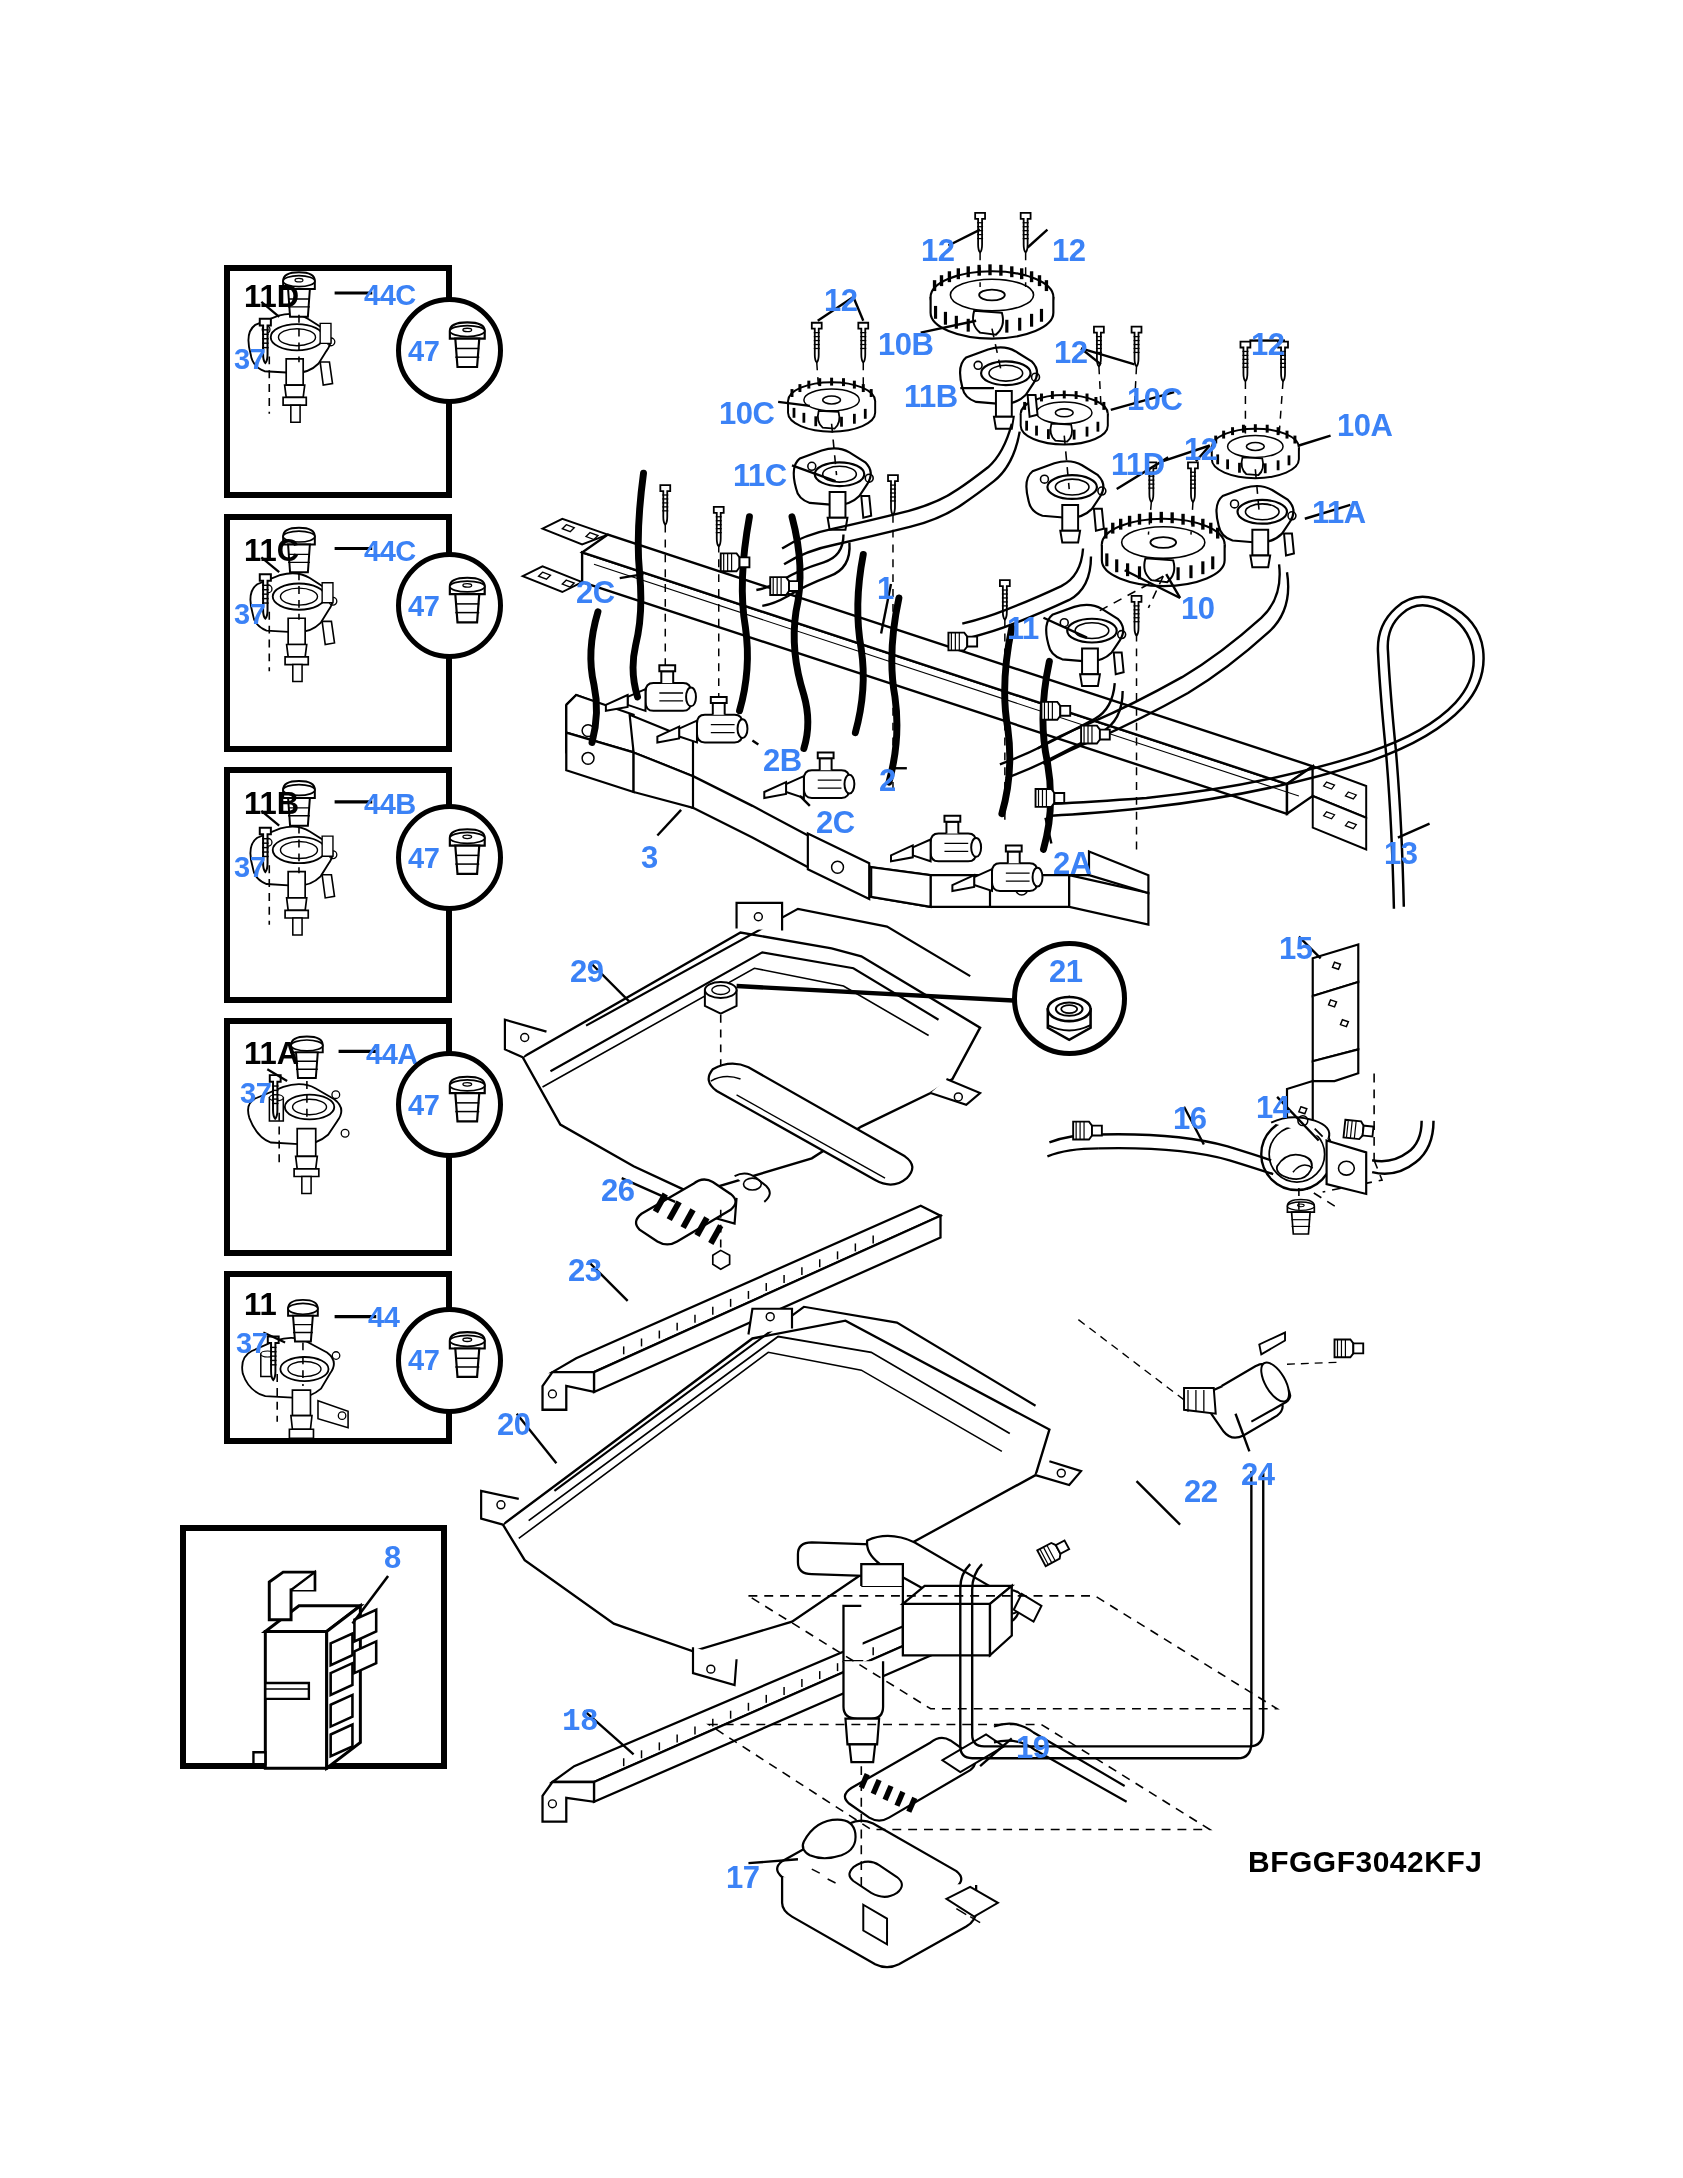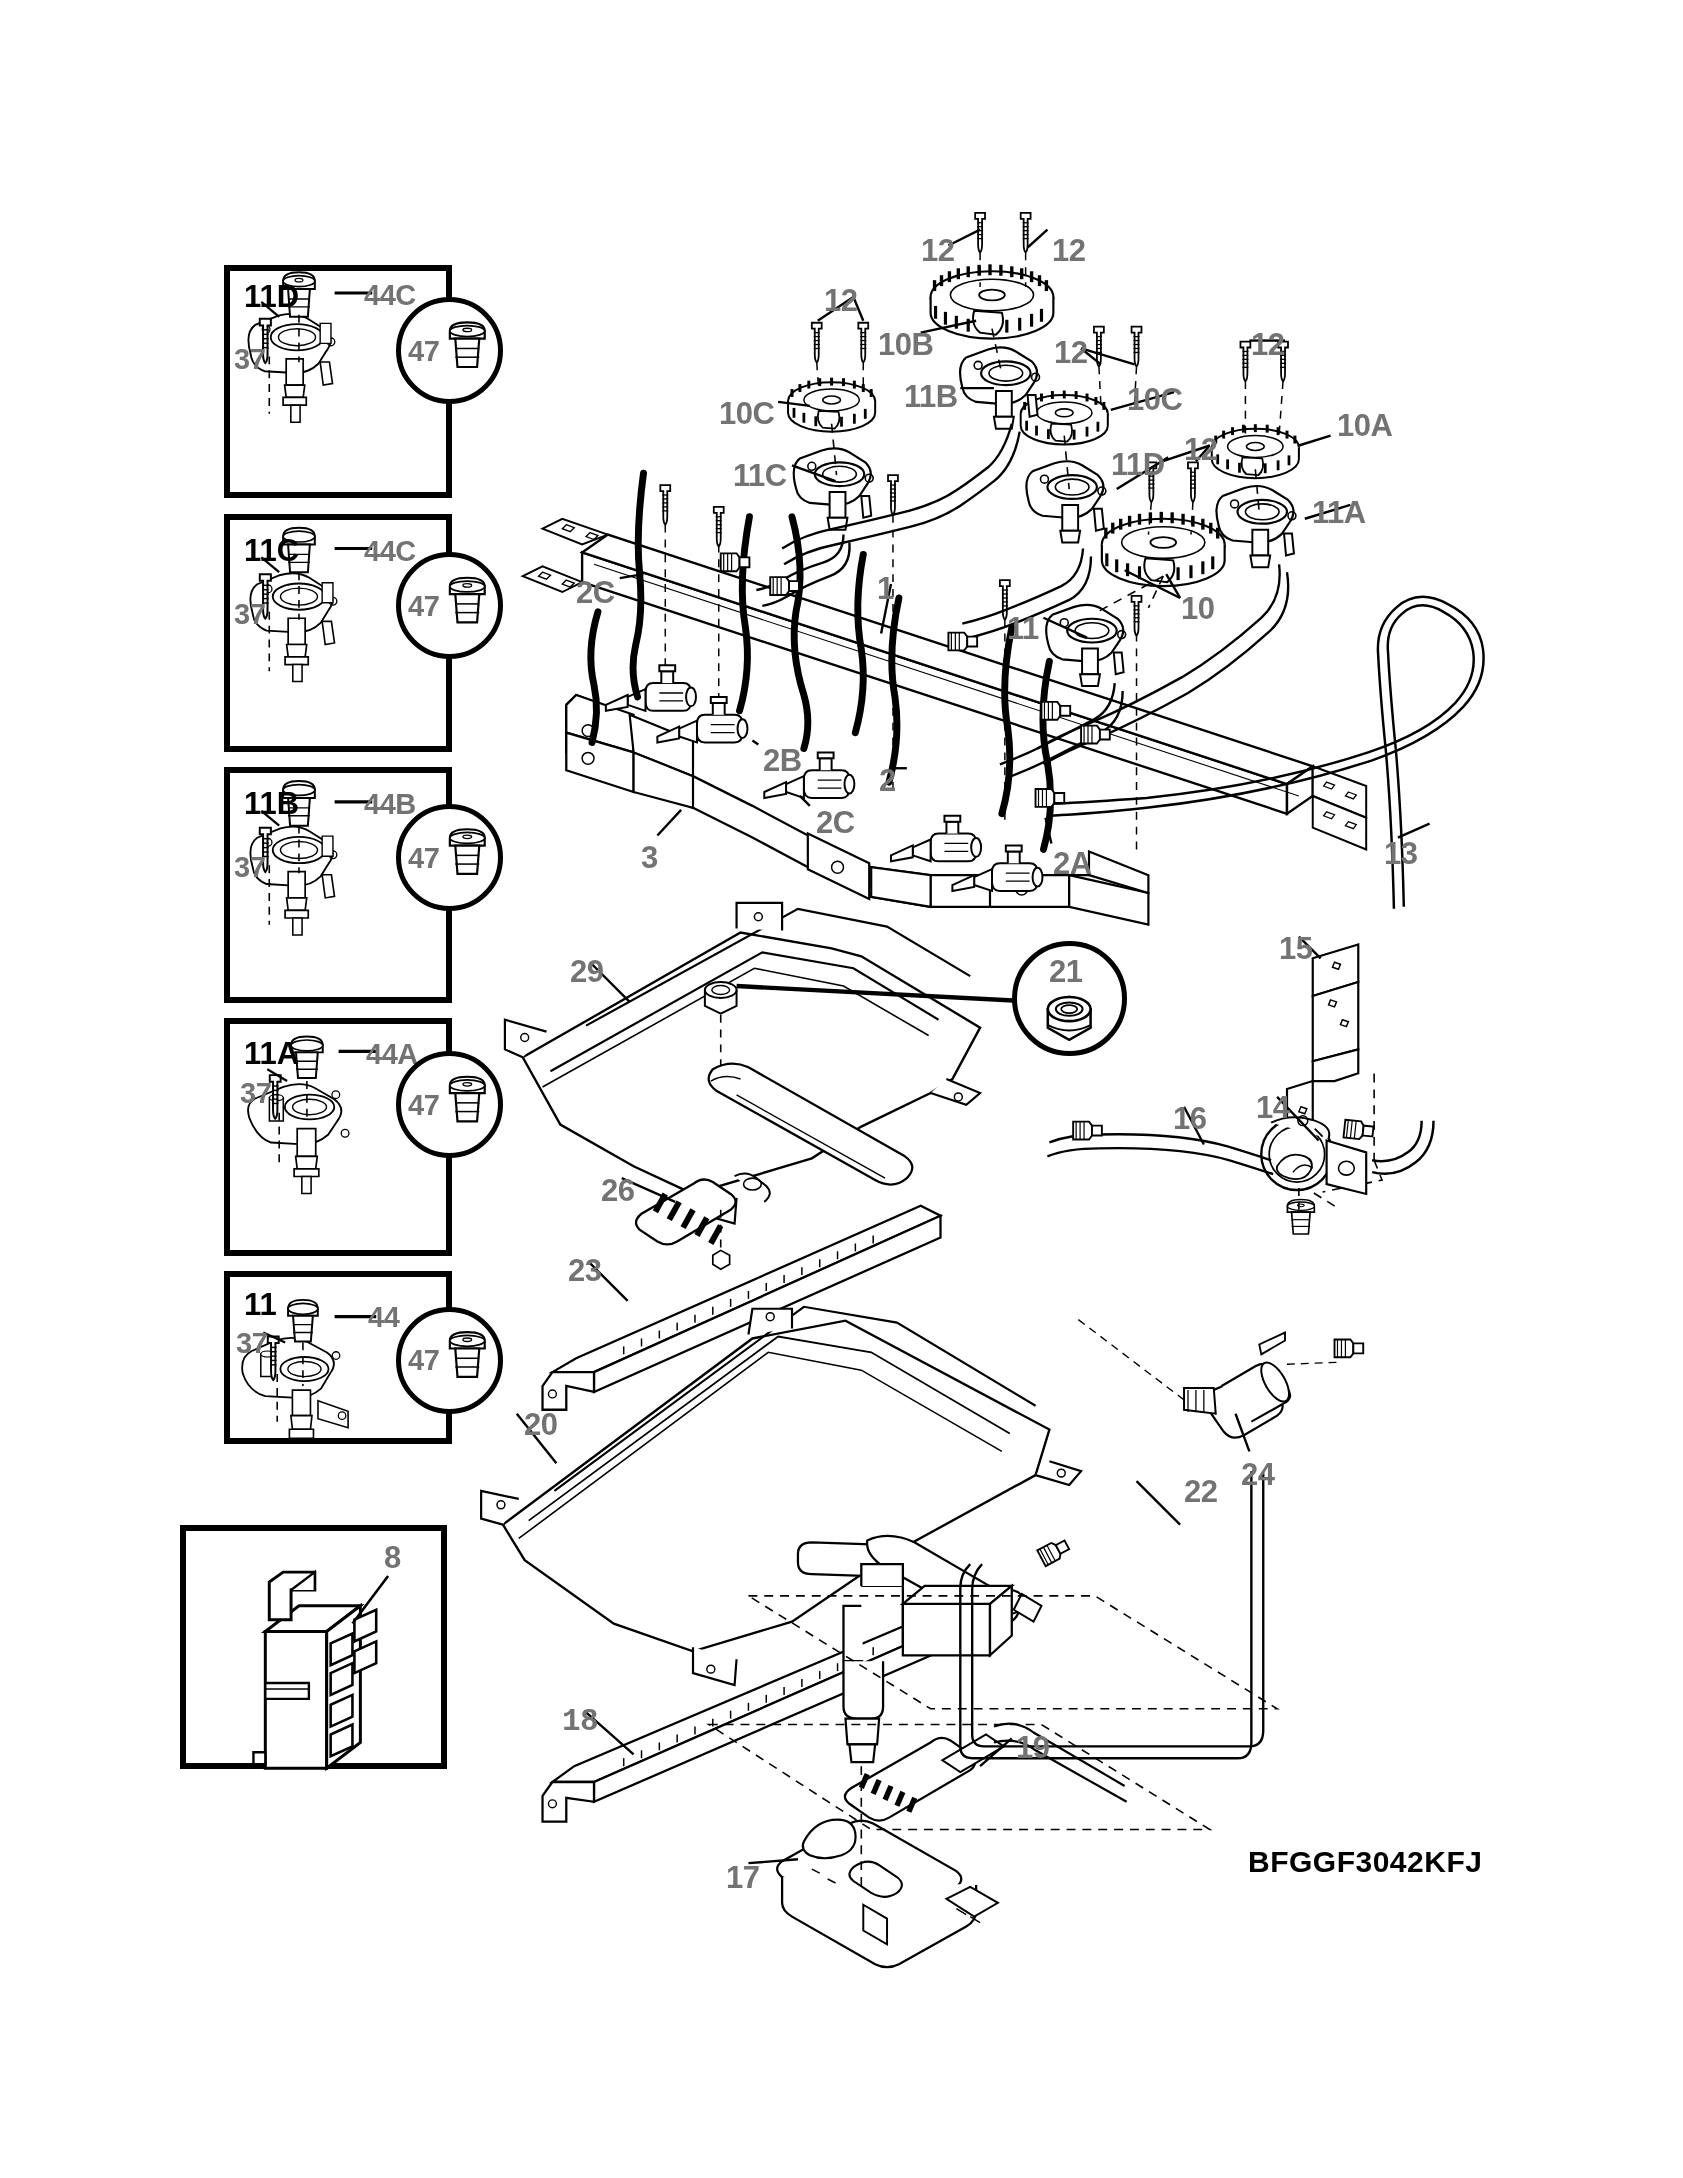--- a/index.html
+++ b/index.html
@@ -1,20 +1,20 @@
 <!DOCTYPE html>
 <html><head>
 <meta charset="utf-8">
 <style>
   html,body{margin:0;padding:0;background:#fff;}
   body{width:1683px;height:2178px;position:relative;overflow:hidden;
        font-family:"Liberation Sans", sans-serif;}
   #sheet{position:absolute;inset:0;width:1683px;height:2178px;background:#fff;}
   svg.layer{position:absolute;left:0;top:0;width:1683px;height:2178px;}
-  .callout{position:absolute;font-weight:bold;color:#737373;
+  .callout{position:absolute;font-weight:bold;color:#3b82f6;
            font-family:"Liberation Sans", sans-serif;
            letter-spacing:-0.5px;white-space:nowrap;}
   .c-lg{font-size:31px;}
   .c-md{font-size:29px;}
   .model{position:absolute;font-size:30px;font-weight:bold;letter-spacing:0.5px;}
   .detailbox{position:absolute;border:6px solid #000;background:#fff;box-sizing:border-box;}
   .dbox-label{position:absolute;font-weight:bold;font-size:31px;}
   .circle-callout{position:absolute;border:5px solid #000;border-radius:50%;background:#fff;box-sizing:border-box;}
 </style>
 </head>
@@ -859,21 +859,21 @@
       <div class="callout c-lg" style="left: 816px; top: 805px;">2C</div>
       <div class="callout c-lg" style="left: 641px; top: 840px;">3</div>
       <div class="callout c-lg" style="left: 1053px; top: 846px;">2A</div>
       <div class="callout c-lg" style="left: 1384px; top: 836px;">13</div>
       <div class="callout c-lg" style="left: 570px; top: 954px;">29</div>
       <div class="callout c-lg" style="left: 1279px; top: 931px;">15</div>
       <div class="callout c-lg" style="left: 601px; top: 1173px;">26</div>
       <div class="callout c-lg" style="left: 1173px; top: 1101px; text-align: center;">16</div>
       <div class="callout c-lg" style="left: 1256px; top: 1090px;">14</div>
       <div class="callout c-lg" style="left: 568px; top: 1253px;">23</div>
-      <div class="callout c-lg" style="left: 524px; top: 1407px;">20</div>
+      <div class="callout c-lg" style="left: 497px; top: 1407px;">20</div>
       <div class="callout c-lg" style="left: 1184px; top: 1474px;">22</div>
       <div class="callout c-lg" style="left: 1241px; top: 1457px;">24</div>
       <div class="callout c-lg" style="left: 562px; top: 1704px; font-family: Liberation Mono, monospace;">18</div>
       <div class="callout c-lg" style="left: 1016px; top: 1730px;">19</div>
       <div class="callout c-lg" style="left: 726px; top: 1860px;">17</div>
     </div>
 
   <div class="model" style="left:1248px;top:1845px;">BFGGF3042KFJ</div>
 
 </div>

